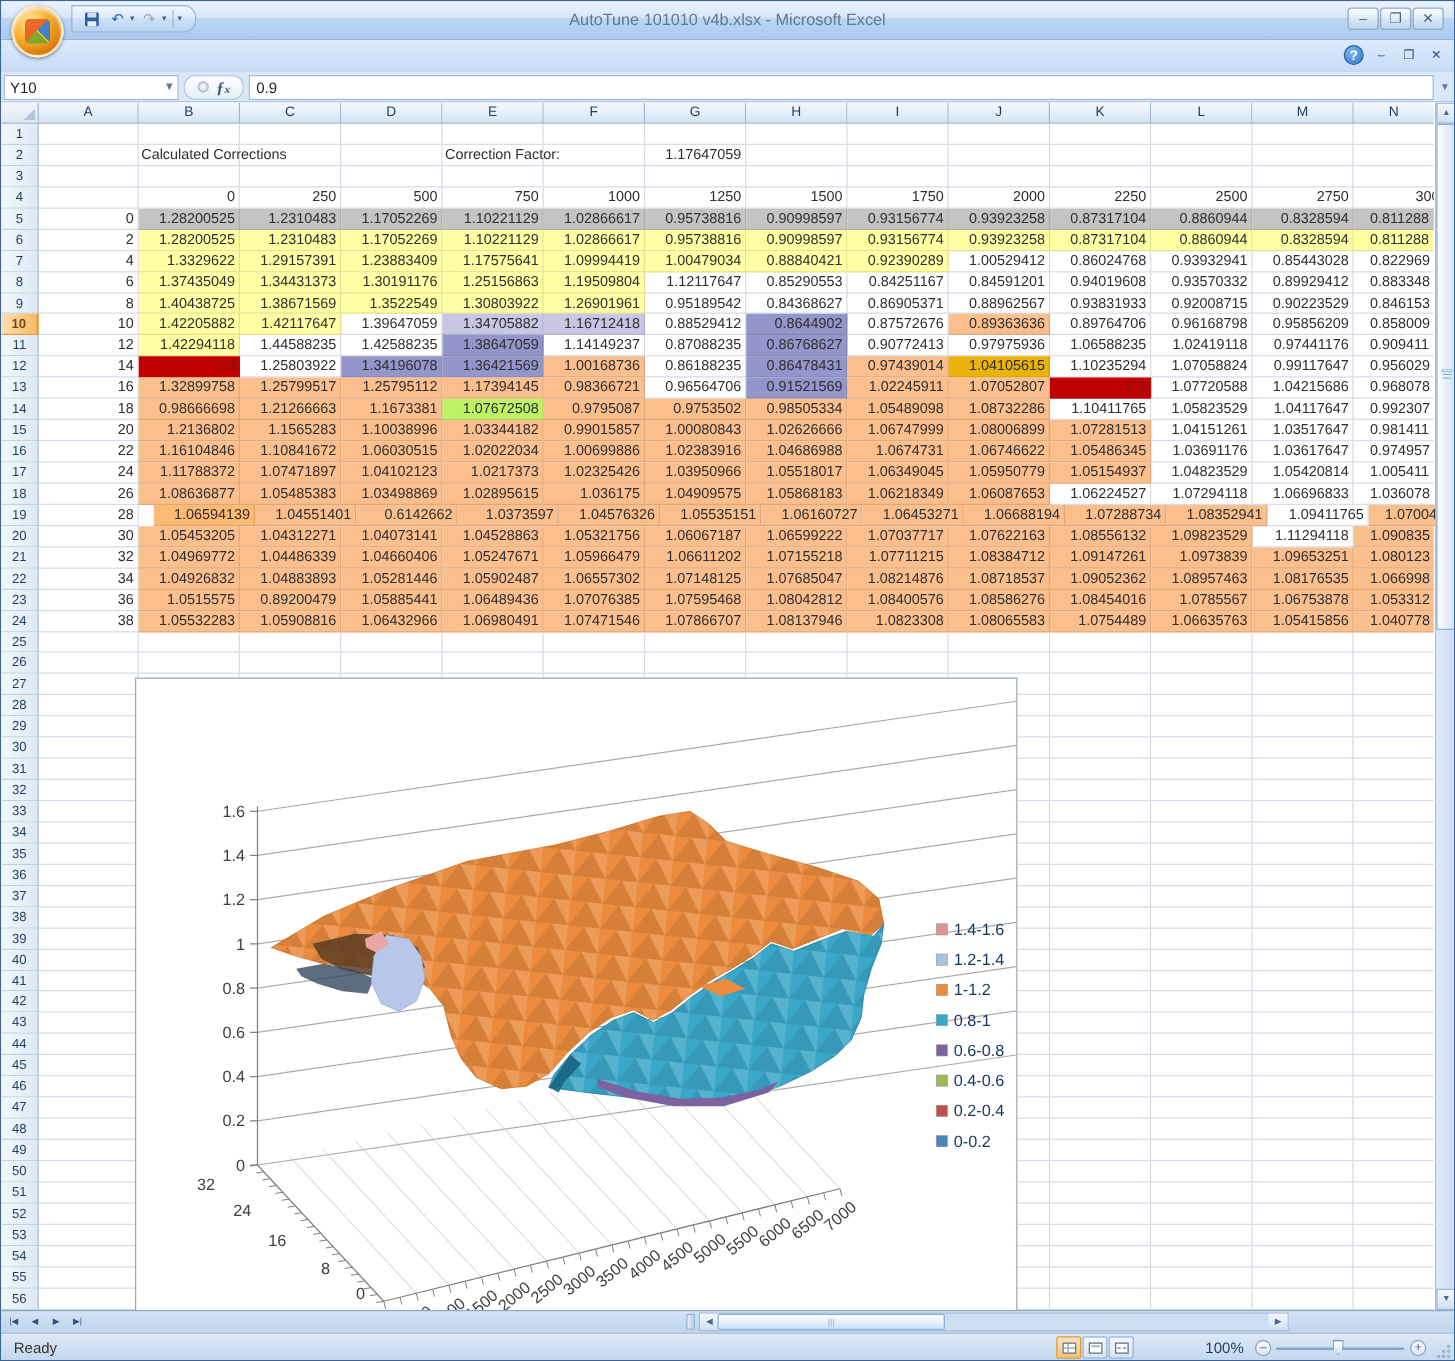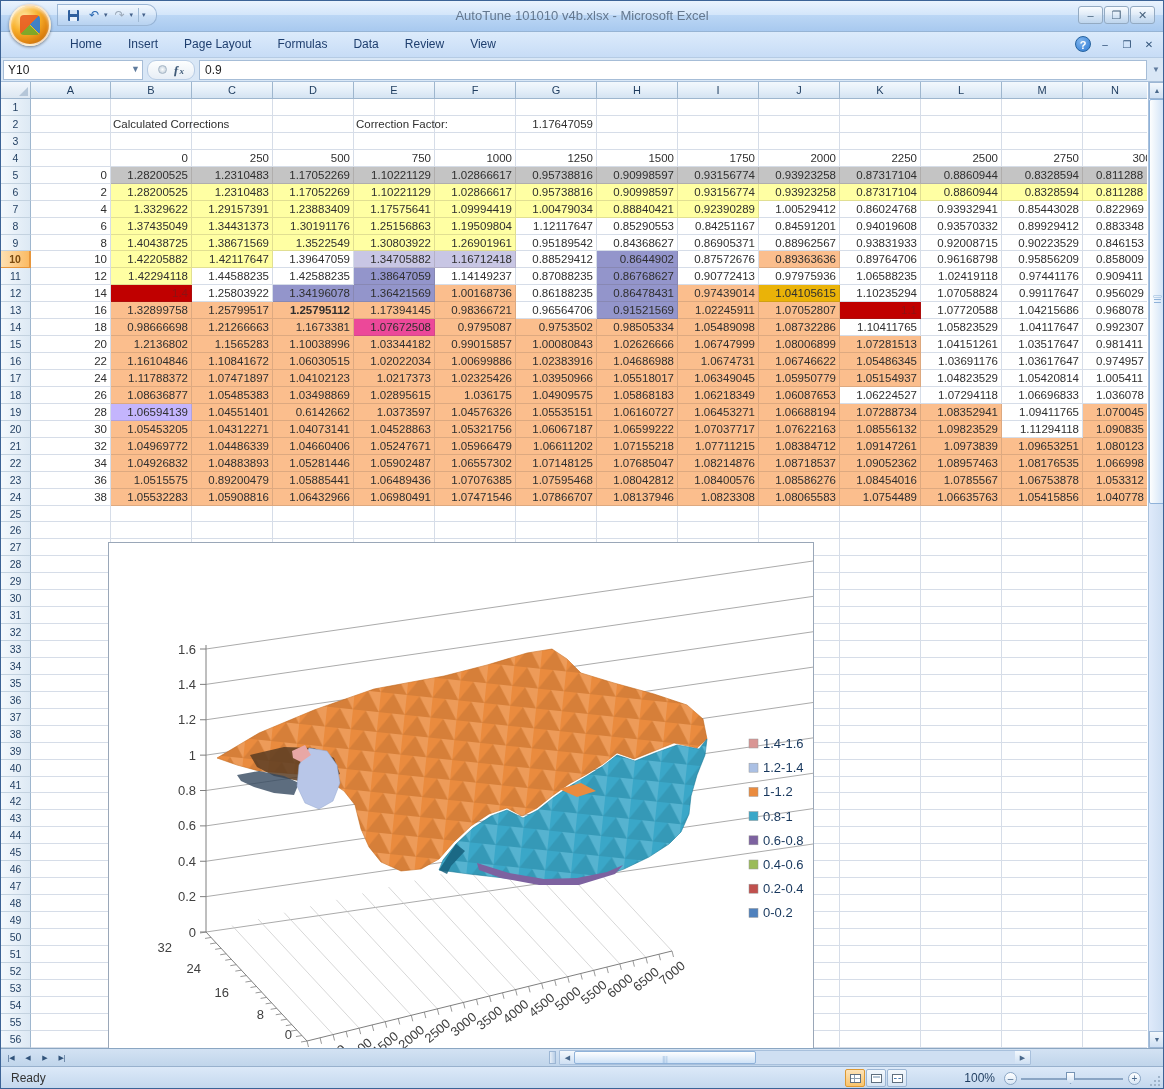--- a/index.html
+++ b/index.html
@@ -171,29 +171,20 @@
     </div>
     <div class="title-text">AutoTune 101010 v4b.xlsx - Microsoft Excel</div>
     <div class="winbtns">
       <span class="wbtn">–</span>
       <span class="wbtn">❐</span>
       <span class="wbtn">✕</span>
     </div>
   </div>
 
   <div class="ribbonrow">
-    <div class="rtabs">
-        <span class="rtab">Home</span>
-        <span class="rtab">Insert</span>
-        <span class="rtab">Page Layout</span>
-        <span class="rtab">Formulas</span>
-        <span class="rtab">Data</span>
-        <span class="rtab">Review</span>
-        <span class="rtab">View</span>
-      </div>
     <div class="ribbon-right">
       <span class="helpbtn">?</span>
       <span class="mini">–</span>
       <span class="mini">❐</span>
       <span class="mini">✕</span>
     </div>
   </div>
 
   <div class="fbar">
     <div class="namebox">
@@ -431,39 +422,39 @@
           <div class="g-cell c-K num" style="">1.10235294</div>
           <div class="g-cell c-L num" style="">1.07058824</div>
           <div class="g-cell c-M num" style="">0.99117647</div>
           <div class="g-cell c-N" style=""><span class="nleft">0.956029</span></div>
         </div>
         <div class="g-row">
           <div class="g-rowhdr">13</div>
           <div class="g-cell c-A num" style="">16</div>
           <div class="g-cell c-B num" style="background:#fbbe8d;border-right-color:rgba(90,80,70,.18);border-bottom-color:rgba(90,80,70,.18);">1.32899758</div>
           <div class="g-cell c-C num" style="background:#fbbe8d;border-right-color:rgba(90,80,70,.18);border-bottom-color:rgba(90,80,70,.18);">1.25799517</div>
-          <div class="g-cell c-D num" style="background:#fbbe8d;border-right-color:rgba(90,80,70,.18);border-bottom-color:rgba(90,80,70,.18);font-weight:bold;">1.25795112</div>
+          <div class="g-cell c-D num" style="background:#fbbe8d;border-right-color:rgba(90,80,70,.18);border-bottom-color:rgba(90,80,70,.18);">1.25795112</div>
           <div class="g-cell c-E num" style="background:#fbbe8d;border-right-color:rgba(90,80,70,.18);border-bottom-color:rgba(90,80,70,.18);">1.17394145</div>
           <div class="g-cell c-F num" style="background:#fbbe8d;border-right-color:rgba(90,80,70,.18);border-bottom-color:rgba(90,80,70,.18);">0.98366721</div>
           <div class="g-cell c-G num" style="">0.96564706</div>
           <div class="g-cell c-H num" style="background:#9395cb;border-right-color:rgba(90,80,70,.18);border-bottom-color:rgba(90,80,70,.18);">0.91521569</div>
           <div class="g-cell c-I num" style="background:#fbbe8d;border-right-color:rgba(90,80,70,.18);border-bottom-color:rgba(90,80,70,.18);">1.02245911</div>
           <div class="g-cell c-J num" style="background:#fbbe8d;border-right-color:rgba(90,80,70,.18);border-bottom-color:rgba(90,80,70,.18);">1.07052807</div>
           <div class="g-cell c-K num redtxt" style="background:#c00000;border-right-color:rgba(90,80,70,.18);border-bottom-color:rgba(90,80,70,.18);">1.1</div>
           <div class="g-cell c-L num" style="">1.07720588</div>
           <div class="g-cell c-M num" style="">1.04215686</div>
           <div class="g-cell c-N" style=""><span class="nleft">0.968078</span></div>
         </div>
         <div class="g-row">
           <div class="g-rowhdr">14</div>
           <div class="g-cell c-A num" style="">18</div>
           <div class="g-cell c-B num" style="background:#fbbe8d;border-right-color:rgba(90,80,70,.18);border-bottom-color:rgba(90,80,70,.18);">0.98666698</div>
           <div class="g-cell c-C num" style="background:#fbbe8d;border-right-color:rgba(90,80,70,.18);border-bottom-color:rgba(90,80,70,.18);">1.21266663</div>
           <div class="g-cell c-D num" style="background:#fbbe8d;border-right-color:rgba(90,80,70,.18);border-bottom-color:rgba(90,80,70,.18);">1.1673381</div>
-          <div class="g-cell c-E num" style="background:#ec4899;border-right-color:rgba(90,80,70,.18);border-bottom-color:rgba(90,80,70,.18);">1.07672508</div>
+          <div class="g-cell c-E num" style="background:#bef264;border-right-color:rgba(90,80,70,.18);border-bottom-color:rgba(90,80,70,.18);">1.07672508</div>
           <div class="g-cell c-F num" style="background:#fbbe8d;border-right-color:rgba(90,80,70,.18);border-bottom-color:rgba(90,80,70,.18);">0.9795087</div>
           <div class="g-cell c-G num" style="background:#fbbe8d;border-right-color:rgba(90,80,70,.18);border-bottom-color:rgba(90,80,70,.18);">0.9753502</div>
           <div class="g-cell c-H num" style="background:#fbbe8d;border-right-color:rgba(90,80,70,.18);border-bottom-color:rgba(90,80,70,.18);">0.98505334</div>
           <div class="g-cell c-I num" style="background:#fbbe8d;border-right-color:rgba(90,80,70,.18);border-bottom-color:rgba(90,80,70,.18);">1.05489098</div>
           <div class="g-cell c-J num" style="background:#fbbe8d;border-right-color:rgba(90,80,70,.18);border-bottom-color:rgba(90,80,70,.18);">1.08732286</div>
           <div class="g-cell c-K num" style="">1.10411765</div>
           <div class="g-cell c-L num" style="">1.05823529</div>
           <div class="g-cell c-M num" style="">1.04117647</div>
           <div class="g-cell c-N" style=""><span class="nleft">0.992307</span></div>
         </div>
@@ -531,21 +522,21 @@
           <div class="g-cell c-I num" style="background:#fbbe8d;border-right-color:rgba(90,80,70,.18);border-bottom-color:rgba(90,80,70,.18);">1.06218349</div>
           <div class="g-cell c-J num" style="background:#fbbe8d;border-right-color:rgba(90,80,70,.18);border-bottom-color:rgba(90,80,70,.18);">1.06087653</div>
           <div class="g-cell c-K num" style="">1.06224527</div>
           <div class="g-cell c-L num" style="">1.07294118</div>
           <div class="g-cell c-M num" style="">1.06696833</div>
           <div class="g-cell c-N" style=""><span class="nleft">1.036078</span></div>
         </div>
         <div class="g-row">
           <div class="g-rowhdr">19</div>
           <div class="g-cell c-A num" style="">28</div>
-          <div class="g-cell c-B num" style="background:#c4b5fd;border-right-color:rgba(90,80,70,.18);border-bottom-color:rgba(90,80,70,.18);">1.06594139</div>
+          <div class="g-cell c-B num" style="background:#fdba74;border-right-color:rgba(90,80,70,.18);border-bottom-color:rgba(90,80,70,.18);margin-left:12px;">1.06594139</div>
           <div class="g-cell c-C num" style="background:#fbbe8d;border-right-color:rgba(90,80,70,.18);border-bottom-color:rgba(90,80,70,.18);">1.04551401</div>
           <div class="g-cell c-D num" style="background:#fbbe8d;border-right-color:rgba(90,80,70,.18);border-bottom-color:rgba(90,80,70,.18);">0.6142662</div>
           <div class="g-cell c-E num" style="background:#fbbe8d;border-right-color:rgba(90,80,70,.18);border-bottom-color:rgba(90,80,70,.18);">1.0373597</div>
           <div class="g-cell c-F num" style="background:#fbbe8d;border-right-color:rgba(90,80,70,.18);border-bottom-color:rgba(90,80,70,.18);">1.04576326</div>
           <div class="g-cell c-G num" style="background:#fbbe8d;border-right-color:rgba(90,80,70,.18);border-bottom-color:rgba(90,80,70,.18);">1.05535151</div>
           <div class="g-cell c-H num" style="background:#fbbe8d;border-right-color:rgba(90,80,70,.18);border-bottom-color:rgba(90,80,70,.18);">1.06160727</div>
           <div class="g-cell c-I num" style="background:#fbbe8d;border-right-color:rgba(90,80,70,.18);border-bottom-color:rgba(90,80,70,.18);">1.06453271</div>
           <div class="g-cell c-J num" style="background:#fbbe8d;border-right-color:rgba(90,80,70,.18);border-bottom-color:rgba(90,80,70,.18);">1.06688194</div>
           <div class="g-cell c-K num" style="background:#fbbe8d;border-right-color:rgba(90,80,70,.18);border-bottom-color:rgba(90,80,70,.18);">1.07288734</div>
           <div class="g-cell c-L num" style="background:#fbbe8d;border-right-color:rgba(90,80,70,.18);border-bottom-color:rgba(90,80,70,.18);">1.08352941</div>

